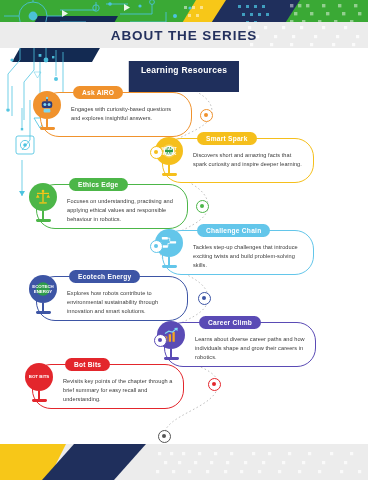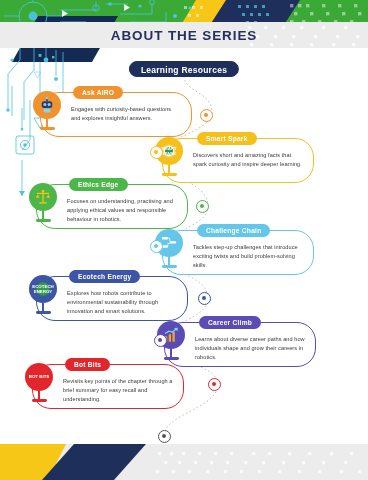--- a/index.html
+++ b/index.html
@@ -15,22 +15,22 @@
   
   .layer{position:absolute;left:0;top:0;width:368px;height:480px;pointer-events:none;}
   .page-title{
     position:absolute;left:0;top:22px;width:368px;height:26px;
     display:flex;align-items:center;justify-content:center;
     font-size:13.5px;letter-spacing:.9px;color:#24315e;font-weight:bold;
     z-index:6;
   }
   .lr-badge{
     position:absolute;left:50%;transform:translateX(-50%);top:61px;
-    background:#1f2f5c;color:#fff;border-radius:9px;
-    padding:3px 11px 1px 11px;font-size:8.5px;font-weight:bold;
+    background:#1f2f5c;color:#fff;border-radius:0;
+    padding:3px 11px 16px 11px;font-size:8.5px;font-weight:bold;
     letter-spacing:.25px;white-space:nowrap;z-index:7;
     border:1px solid #1f2f5c;
   }
 
   
   .row{position:absolute;display:flex;align-items:center;}
   .card{
     position:relative;
     border-radius:19px;
     border:1.4px solid #ccc;

